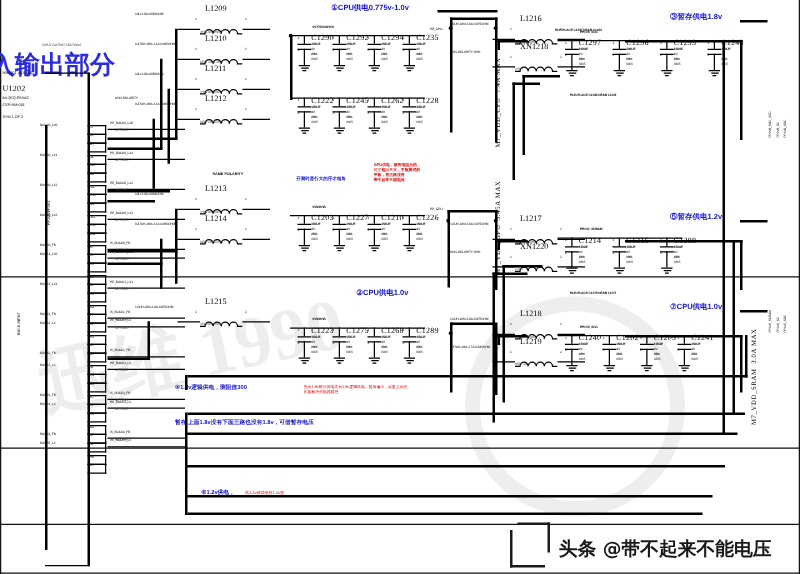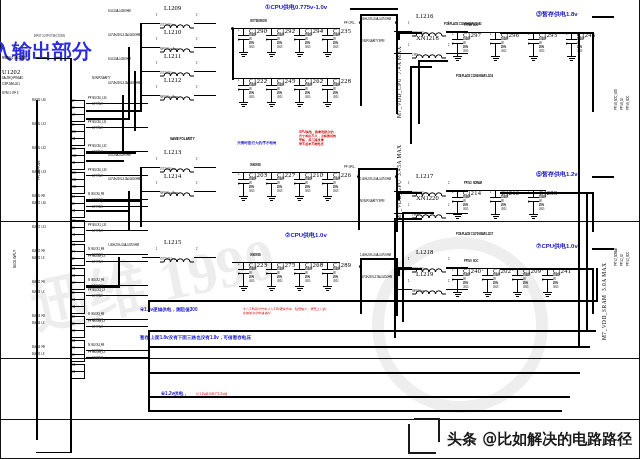--- a/index.html
+++ b/index.html
@@ -978,15 +978,15 @@
       <div class="abs" style="left:395px;top:21px;width:3px;height:3px;border-radius:50%;background:#000;"></div>
       <div class="abs" style="left:231px;top:27px;width:3px;height:3px;border-radius:50%;background:#000;"></div>
       <div class="abs" style="left:357px;top:175px;width:3px;height:3px;border-radius:50%;background:#000;"></div>
       <div class="abs" style="left:395px;top:175px;width:3px;height:3px;border-radius:50%;background:#000;"></div>
       <div class="abs" style="left:359px;top:265px;width:3px;height:3px;border-radius:50%;background:#000;"></div>
       <div class="abs" style="left:395px;top:265px;width:3px;height:3px;border-radius:50%;background:#000;"></div>
     </div>
 
   <div class="logobox" style="left:408px;top:424px;width:26px;height:28px;border-right:none;border-top:none;"></div>
   <div class="logobox" style="left:414px;top:418px;width:24px;height:22px;border-left:none;border-bottom:none;"></div>
-  <div class="hdtxt" style="left:447px;top:430px;">头条 @比如解决的电路路径</div>
+  <div class="hdtxt" style="left:447px;top:430px;">头条 @带不起来不能电压</div>
 
 </div>
 
 </body></html>

